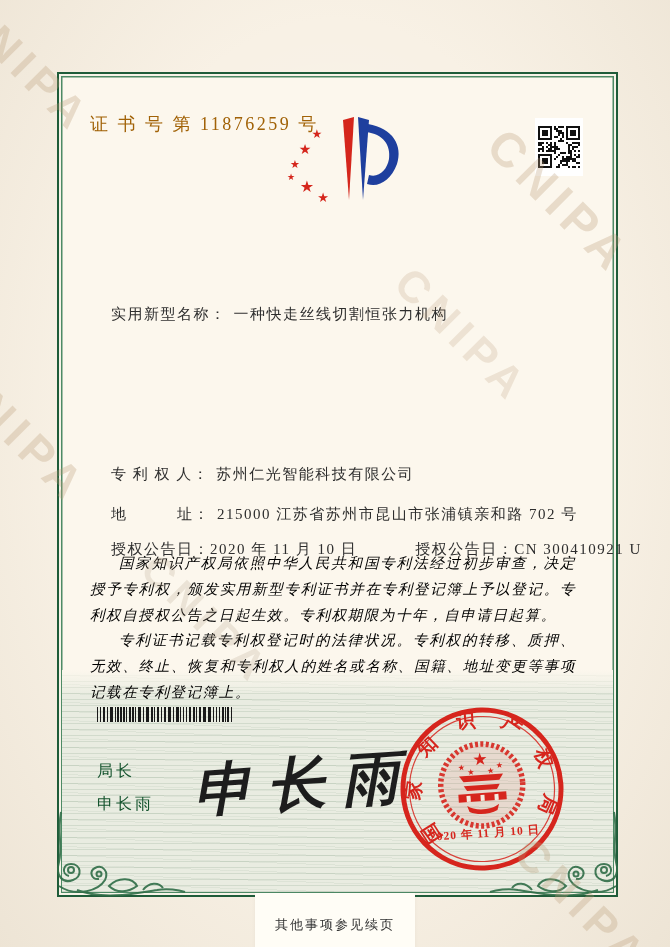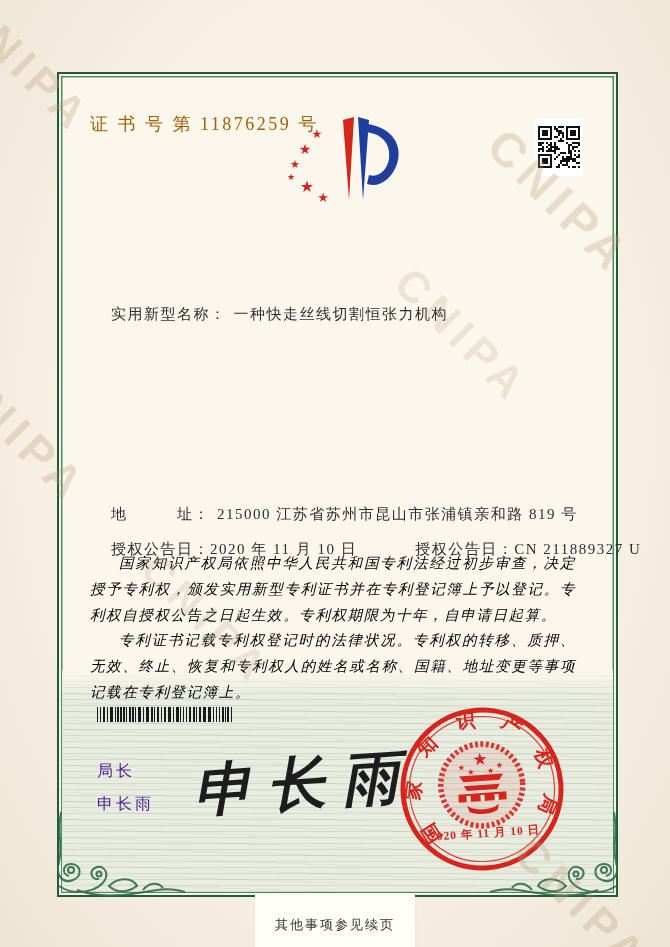--- a/index.html
+++ b/index.html
@@ -41,21 +41,21 @@
   
   .legal{position:absolute;left:31px;top:477px;width:486px;
     font-size:14.5px;font-style:italic;line-height:1.78;letter-spacing:1.6px;
     color:#000000;text-align:justify;}
   .legal p{margin:0;text-indent:2em;}
   
   .barcode{position:absolute;left:38px;top:633px;height:15px;display:flex;align-items:stretch;}
   .barcode i{display:block;background:#1a1a1a;}
   .director{position:absolute;left:38px;top:680px;
     font-family:"Liberation Sans","DejaVu Sans",sans-serif;
-    font-size:16px;color:#4c1d95;letter-spacing:3px;line-height:33px;}
+    font-size:16px;color:#14532d;letter-spacing:3px;line-height:33px;}
   .signature{position:absolute;left:122px;top:658px;}
   .seal{position:absolute;left:339px;top:631px;transform:rotate(-4deg);}
   .page-footer{position:absolute;left:0;top:785px;width:100%;text-align:center;
     font-size:13px;letter-spacing:2px;color:#3a3a3a;}
   .flourish{position:absolute;bottom:-6px;pointer-events:none;}
   .flourish.left{left:-12px;}
   .flourish.right{right:-12px;transform:scaleX(-1);}
   .cont-note{position:absolute;left:50%;top:893px;transform:translateX(-50%);
     background:#fffdf6;padding:23px 20px;font-size:13px;letter-spacing:2px;color:#333;
     box-shadow:0 0 4px rgba(0,0,0,.04);}
@@ -215,26 +215,29 @@
         <rect x="0" y="14" width="7" height="7" fill="#111"></rect>
         <rect x="1" y="15" width="5" height="5" fill="#fff"></rect>
         <rect x="2" y="16" width="3" height="3" fill="#111"></rect>
       </svg>
   </div>
 
 
   <div class="field-row" style="top:214px">
     <span class="lbl">实用新型名称：</span><span class="val">一种快走丝线切割恒张力机构</span>
   </div>
+  <div class="field-row" style="top:374px">
+    <span class="lbl">专 利 权 人：</span><span class="val">苏州仁光智能科技有限公司</span>
+  </div>
   <div class="field-row" style="top:414px">
-    <span class="lbl">地　　　址：</span><span class="val">215000 江苏省苏州市昆山市张浦镇亲和路 819 号</span>
+    <span class="lbl">地　　　址：</span><span class="val">215000 江苏省苏州市昆山市张浦镇亲和路 702 号</span>
   </div>
 
   <div class="grant-row">
-    <span>授权公告日：</span><span>2020 年 11 月 10 日</span><span class="pair2">授权公告日：</span><span>CN 211889327 U</span>
+    <span>授权公告日：</span><span>2020 年 11 月 10 日</span><span class="pair2">授权公告日：</span><span>CN 300410921 U</span>
   </div>
 
   <div class="legal">
     <p>国家知识产权局依照中华人民共和国专利法经过初步审查，决定授予专利权，颁发实用新型专利证书并在专利登记簿上予以登记。专利权自授权公告之日起生效。专利权期限为十年，自申请日起算。</p>
     <p>专利证书记载专利权登记时的法律状况。专利权的转移、质押、无效、终止、恢复和专利权人的姓名或名称、国籍、地址变更等事项记载在专利登记簿上。</p>
   </div>
 
   <div class="barcode" id="barcode">
       <i style="width: 1px; margin-right: 2px;"></i>
       <i style="width: 1px; margin-right: 2px;"></i>

